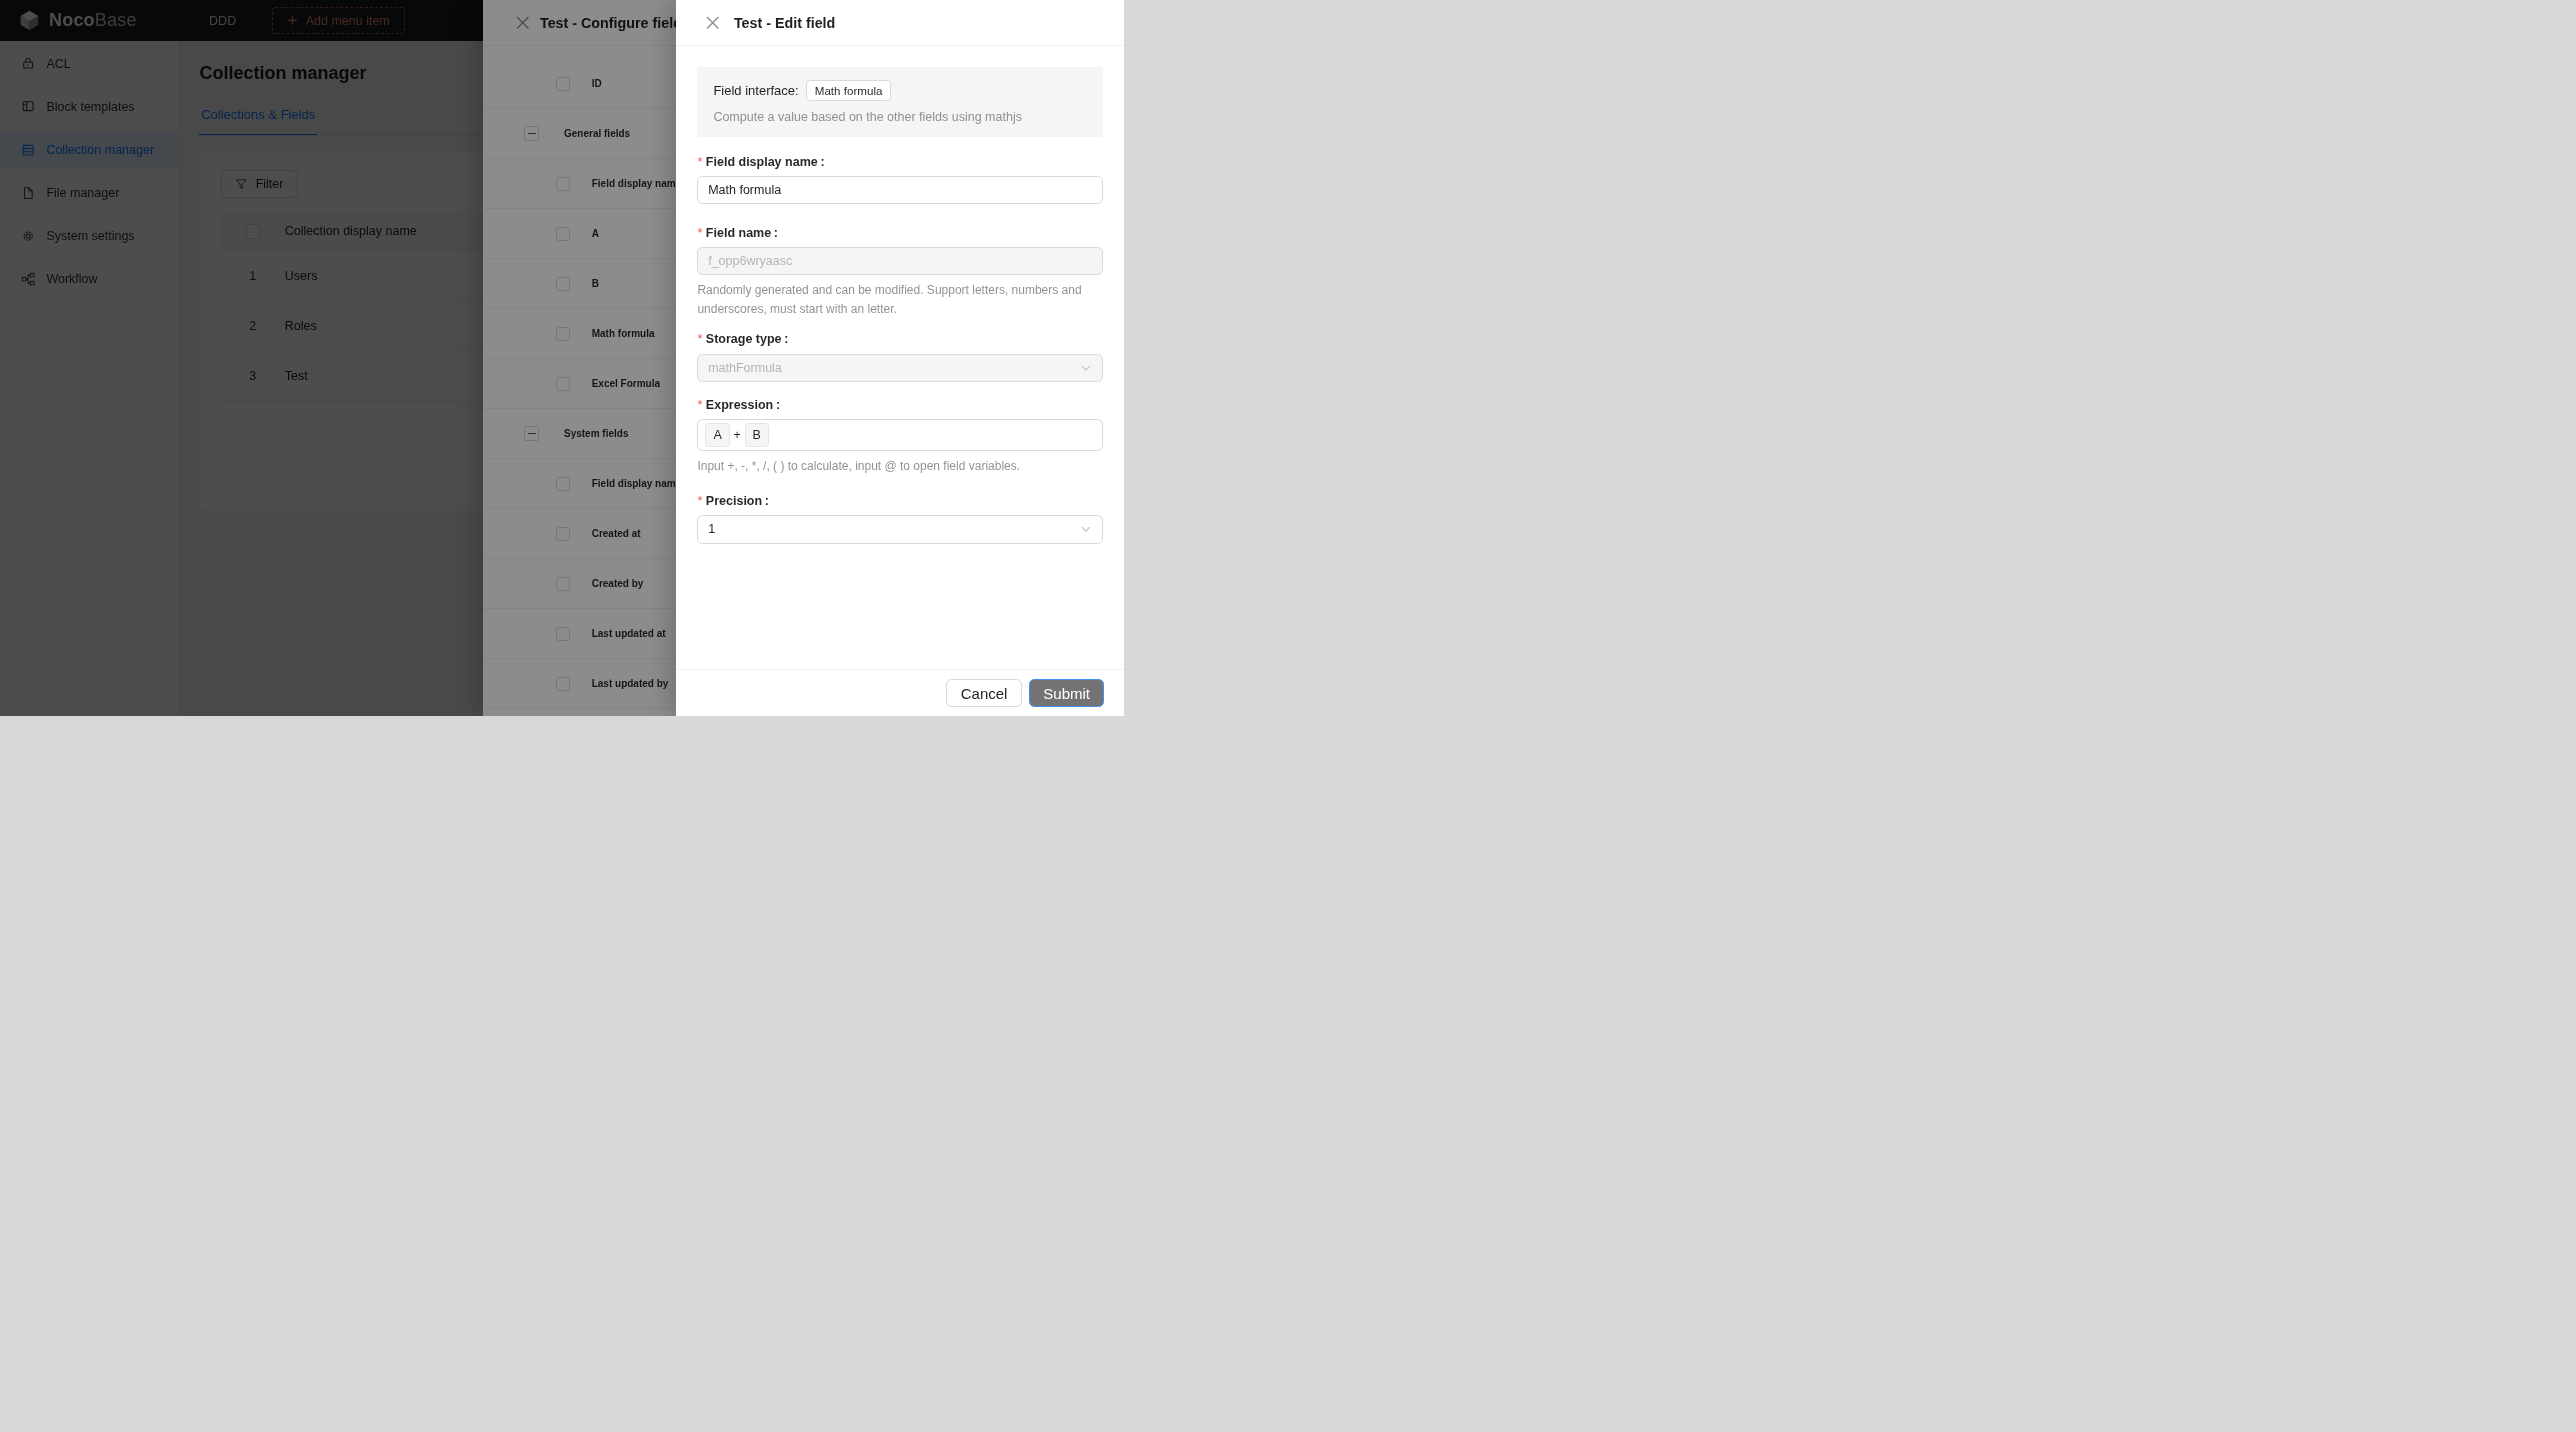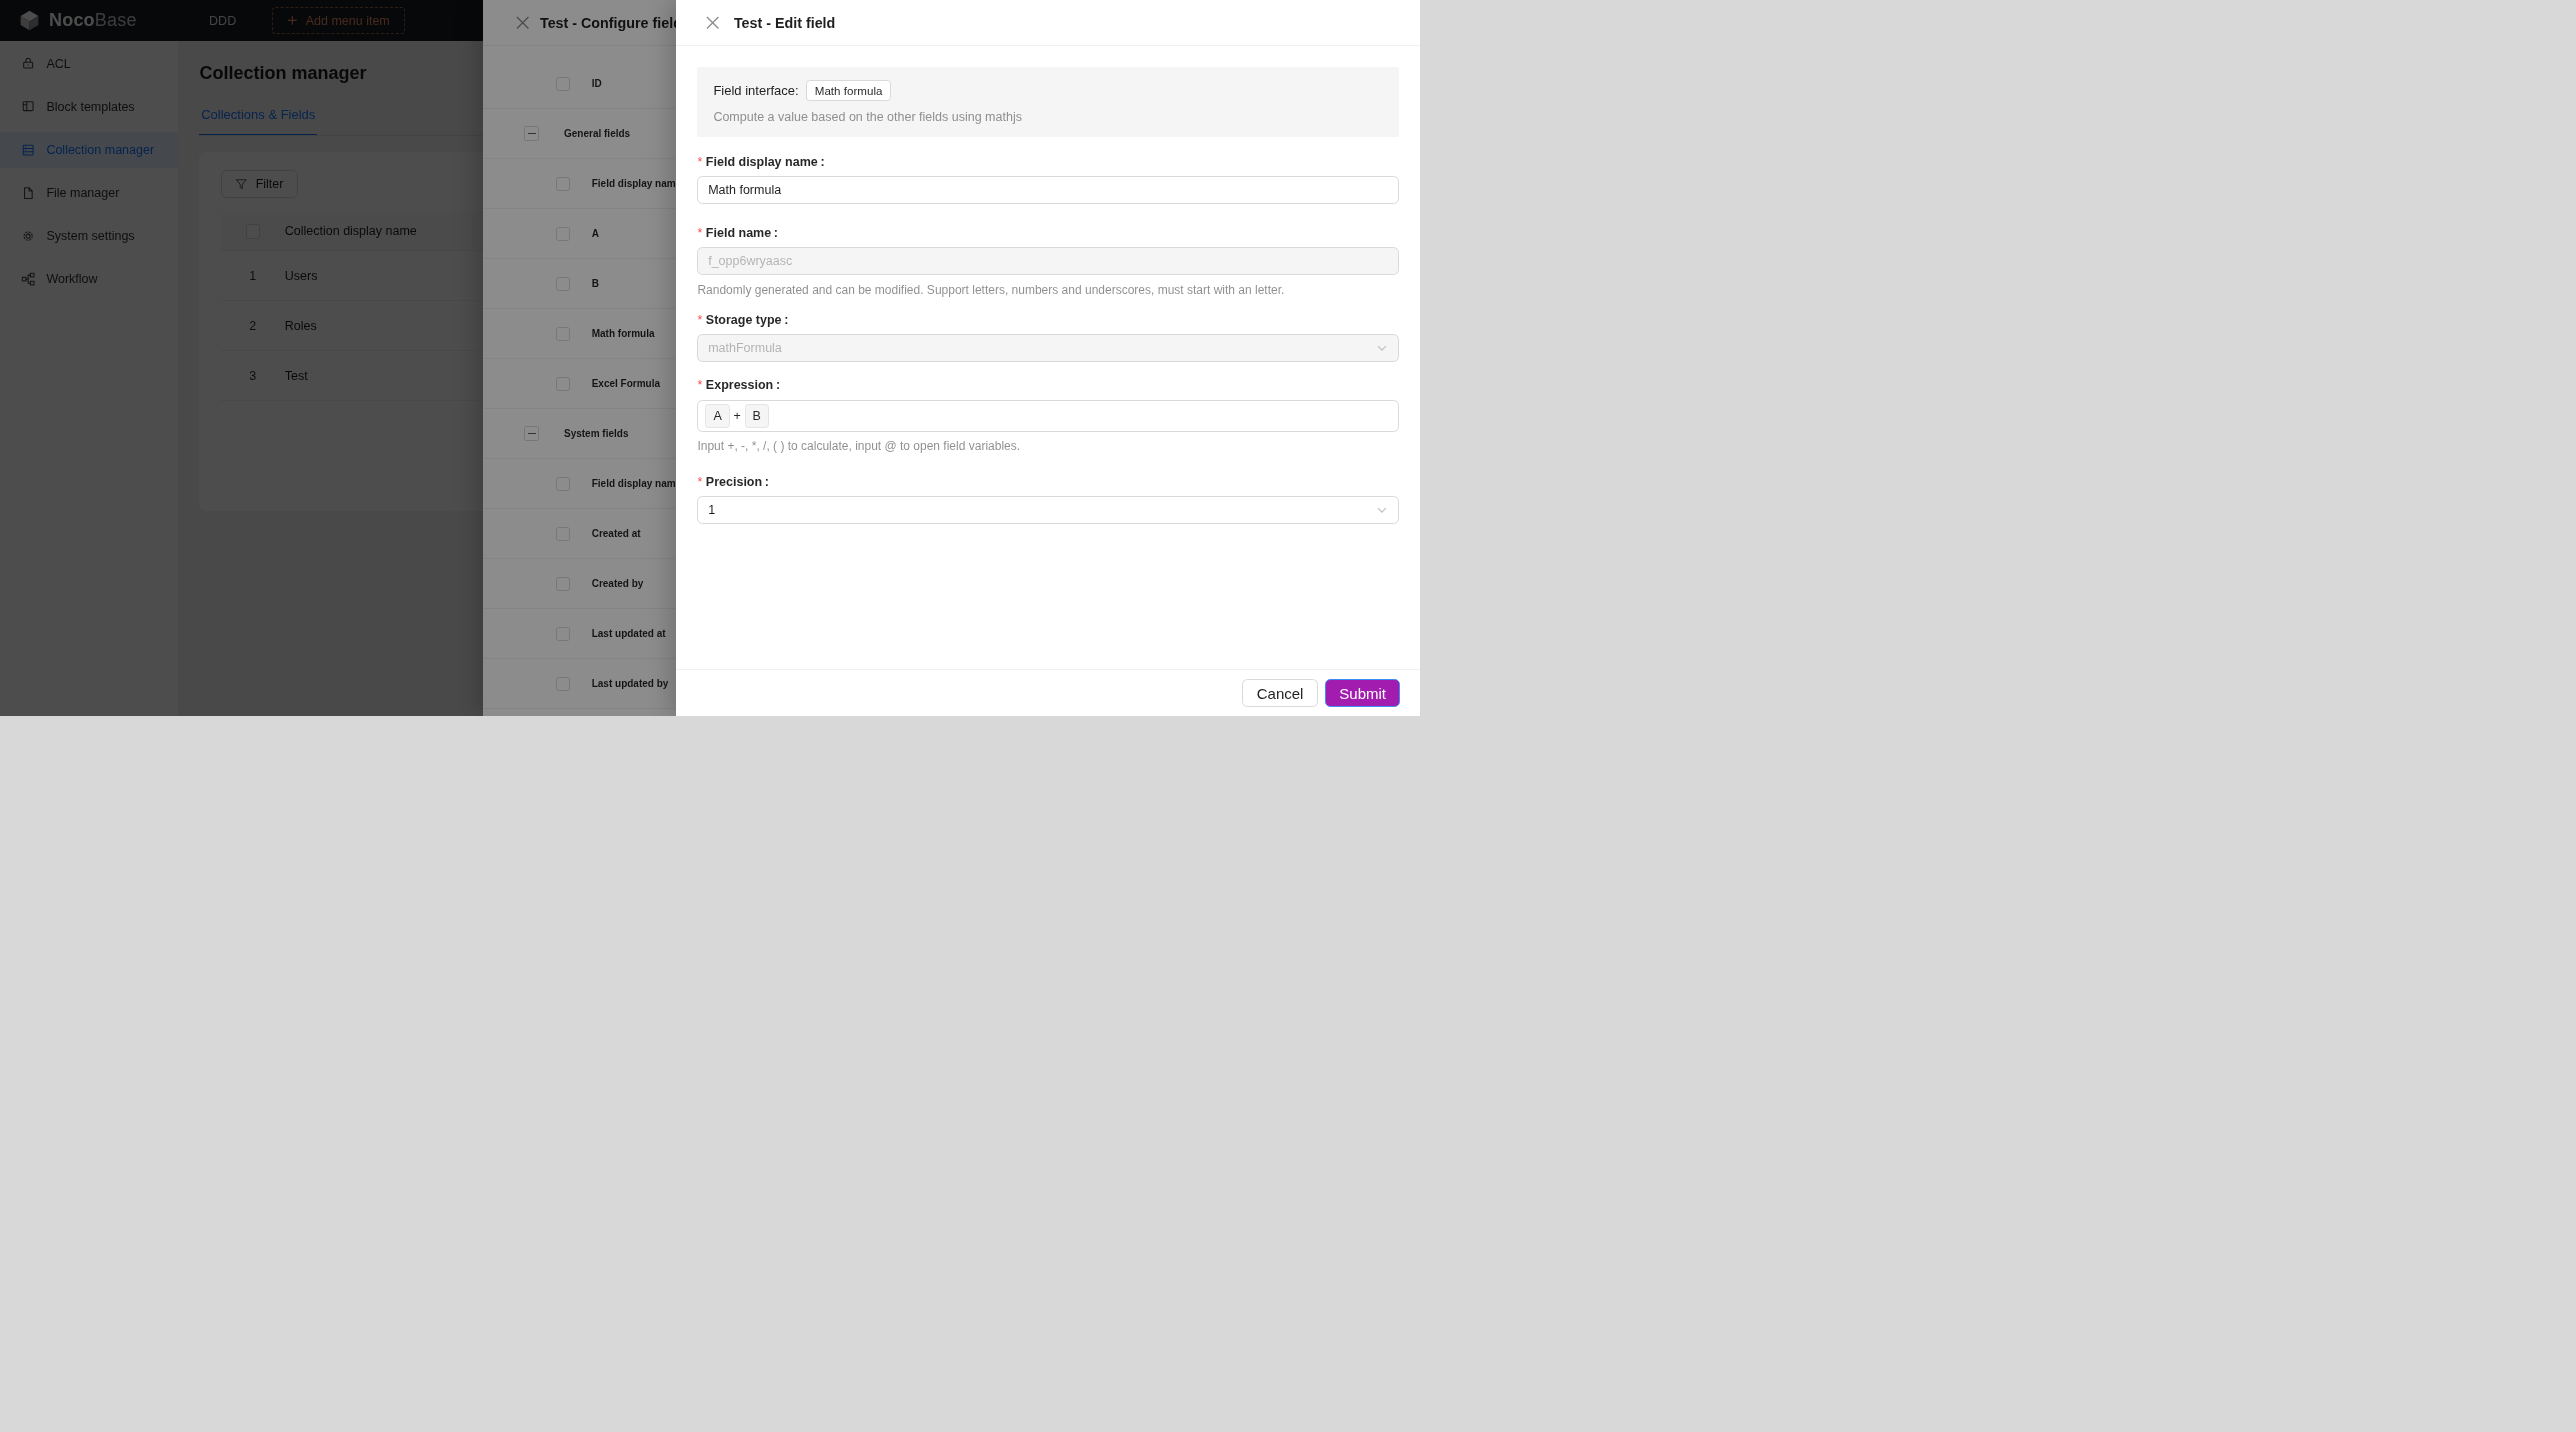--- a/index.html
+++ b/index.html
@@ -1,18 +1,18 @@
 <!DOCTYPE html>
 <html style="font-size:14.3px"><head>
 <meta charset="utf-8">
 <style>
   * { margin:0; padding:0; box-sizing:border-box; }
   html,body { background:#d8d8d8; }
   body { font-family:"Liberation Sans", sans-serif; }
-  .stage { position:relative; width:1420px; height:716px; overflow:hidden; background:#f5f5f5; font-size:12.5px; color:rgba(0,0,0,.88); }
+  .stage { position:relative; width:1124px; height:716px; overflow:hidden; background:#f5f5f5; font-size:12.5px; color:rgba(0,0,0,.88); }
 
   
   .top-header { position:absolute; top:0; left:0; right:0; height:41px; background:#181c22; display:flex; align-items:center; padding:0 0 0 18px; z-index:10; }
   .logo { display:flex; align-items:center; gap:8px; width:159px; }
   .logo-mark { display:flex; }
   .logo-text { font-size:18px; letter-spacing:0.2px; white-space:nowrap; }
   .logo-noco { color:#ffffff; font-weight:700; }
   .logo-base { color:#c9c9c9; font-weight:400; }
   .hdr-menu-item { color:rgba(255,255,255,.88); font-size:12.5px; padding:5.4px 12.5px; margin-left:19.6px; border-radius:3.6px; cursor:pointer; }
   .add-menu-btn { margin-left:23px; height:27px; display:flex; align-items:center; gap:8px; padding:0 14.3px; border:0.9px dashed rgba(241,139,98,.65); border-radius:3.6px; color:#f18b62; font-size:12.5px; background:transparent; cursor:pointer; }
@@ -79,21 +79,21 @@
   .f-input, .f-select { margin-top:7.1px; height:28.5px; border:0.9px solid #d9d9d9; border-radius:5.4px; background:#fff; display:flex; align-items:center; padding:0 9.8px; font-size:12.5px; color:rgba(0,0,0,.88); position:relative; }
   .f-input.disabled, .f-select.disabled { background:rgba(0,0,0,.04); color:rgba(0,0,0,.28); }
   .f-select .chev { position:absolute; right:10.7px; color:#bfbfbf; display:flex; }
   .f-helper { margin-top:5.4px; font-size:12px; line-height:19.6px; color:rgba(0,0,0,.45); max-width:603px; }
   .expr-input { margin-top:7.1px; height:32px; border:0.9px solid #d9d9d9; border-radius:5.4px; background:#fff; display:flex; align-items:center; gap:3.6px; padding:0 7.1px; }
   .expr-chip { display:inline-flex; align-items:center; height:24px; padding:0 7.1px; background:#f5f5f5; border:0.9px solid #e4e4e4; border-radius:3.6px; font-size:12.5px; color:rgba(0,0,0,.85); }
   .expr-op { font-size:12.5px; color:rgba(0,0,0,.85); }
   .drawer-footer { position:absolute; bottom:0; left:0; right:0; height:47px; border-top:0.9px solid #f0f0f0; display:flex; align-items:center; justify-content:flex-end; gap:7.1px; padding:0 19.6px; background:#fff; }
   .btn { height:28.5px; padding:0 13.4px; border-radius:5.4px; font-size:15px; cursor:pointer; font-family:inherit; }
   .btn-default { background:#fff; border:0.9px solid #d9d9d9; color:rgba(0,0,0,.88); }
-  .btn-primary { background:#a21caf; border:0.9px solid #3e8ef7; color:#fff; }
+  .btn-primary { background:#737373; border:0.9px solid #3e8ef7; color:#fff; }
 </style>
 </head>
 <body>
 
 <div class="stage">
 
   <header class="top-header">
     <div class="logo">
       <span class="logo-mark">
         <svg width="23" height="23" viewBox="0 0 26 26">

